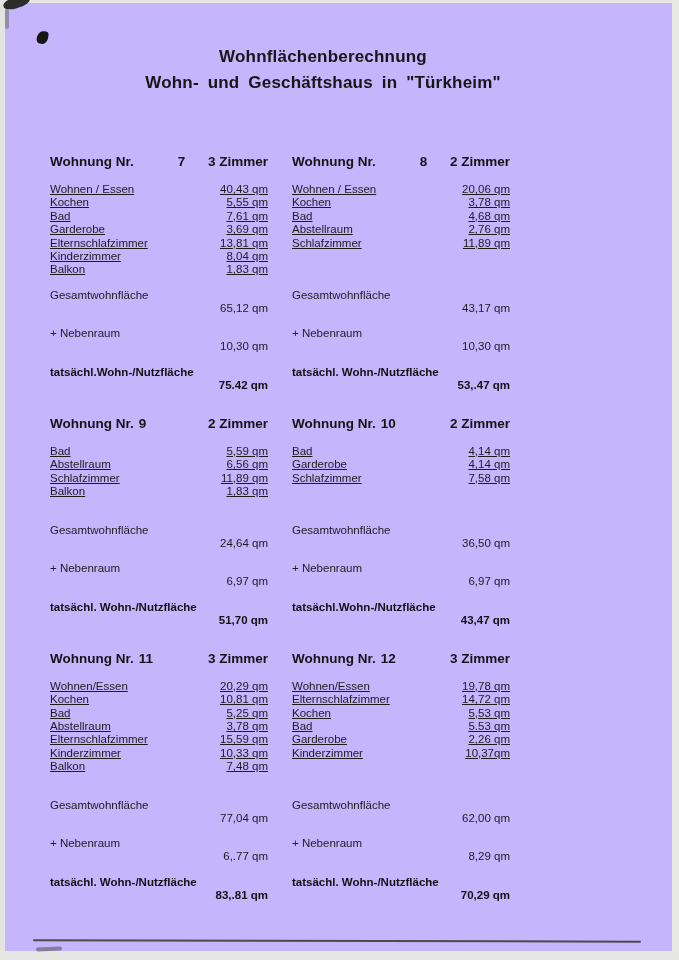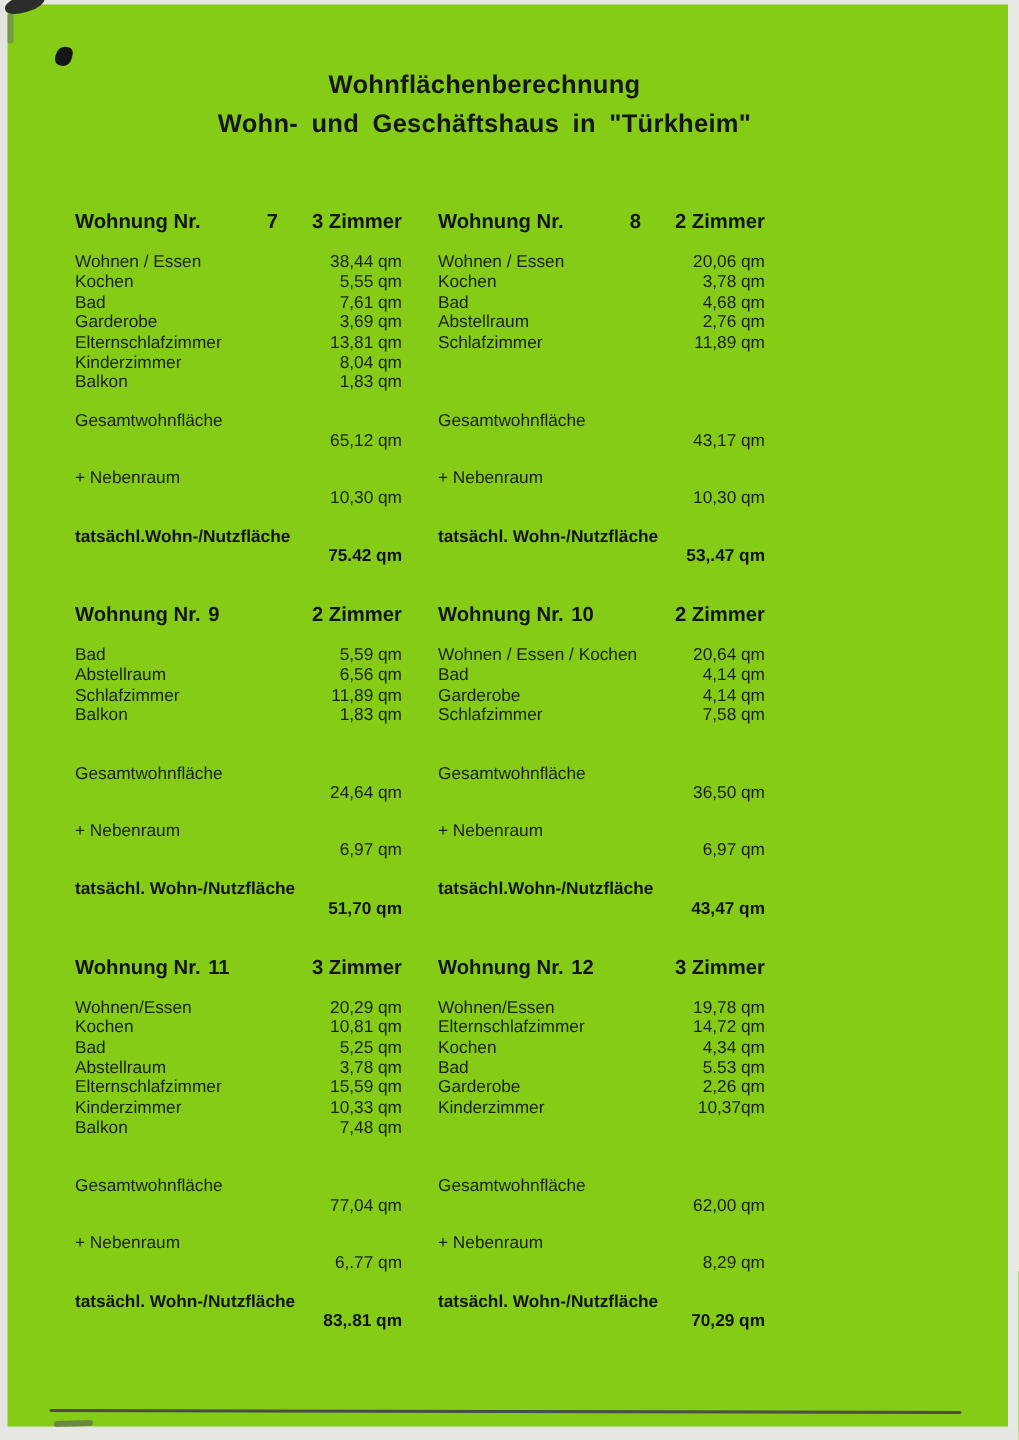--- a/index.html
+++ b/index.html
@@ -3,21 +3,21 @@
 <meta charset="utf-8">
 <style>
   html, body { margin:0; padding:0; }
   body {
     width:679px; height:960px;
     background:#ededeb;
     font-family:"Liberation Sans","DejaVu Sans",sans-serif;
   }
   .page {
     position:relative; width:679px; height:960px;
-    background:#84cc16; overflow:hidden; color:#1f1f1f;
+    background:#c4b5fd; overflow:hidden; color:#1f1f1f;
   }
   
   .edge { position:absolute; }
   .edge-left   { left:0; top:0; width:5px; height:100%; background:#e3e3df; }
   .edge-top    { left:0; top:0; width:100%; height:3px; background:#e6e6e2; }
   .edge-right  { right:0; top:0; width:7px; height:100%; background:#e8e8e4; }
   .edge-bottom { left:0; bottom:0; width:100%; height:9px; background:#e6e6e2; }
   
   .artifact { position:absolute; }
   .a-corner   { left:37px; top:31px; width:11px; height:13px; background:#161616;
@@ -32,28 +32,28 @@
                 opacity:.6; border-radius:2px; transform:rotate(-2deg); }
 
   .content { position:absolute; left:50px; top:0; width:546px; }
   .titles { width:546px; margin-top:44px; text-align:center; }
   .title-line {
     font-size:17px; line-height:26px; font-weight:bold; color:#161616;
     letter-spacing:.2px; word-spacing:4px;
   }
   .grid {
     display:grid; grid-template-columns:218px 218px;
-    column-gap:110px; row-gap:52px; margin-top:44px;gap:24px;
+    column-gap:110px; row-gap:52px; margin-top:58px;gap:24px;
   }
   .apt { font-size:11.5px; color:#1d1d1d; }
   .apt-header { display:flex; align-items:baseline; font-size:13.5px; font-weight:bold; color:#141414; }
   .apt-num { margin-left:5px; }
   .apt.num-gap .apt-num { margin-left:44px; }
   .apt-zimmer { margin-left:auto; }
-  .rooms { margin-top:14px; }
+  .rooms { margin-top:14px;text-decoration:underline; }
   .row, .sum { display:flex; justify-content:space-between; }
   .row { line-height:13.4px; }
   .val { text-align:right; white-space:pre; }
   .sum { margin-top:12px; line-height:13px;flex-direction:column; }
   .sum.final { margin-top:13px; font-weight:bold; color:#121212; }
 </style>
 </head>
 <body>
 
 <div class="page">
@@ -70,21 +70,21 @@
     <div class="grid">
         <div class="apt num-gap">
           <div class="apt-header">
             <span>Wohnung Nr.</span>
             <span class="apt-num">7</span>
             <span class="apt-zimmer">3 Zimmer</span>
           </div>
           <div class="rooms" style="min-height: 93.8px;">
             <div class="row">
               <span>Wohnen / Essen</span>
-              <span class="val">38,44 qm</span>
+              <span class="val">40,43 qm</span>
             </div>
             <div class="row">
               <span>Kochen</span>
               <span class="val">5,55 qm</span>
             </div>
             <div class="row">
               <span>Bad</span>
               <span class="val">7,61 qm</span>
             </div>
             <div class="row">
@@ -196,24 +196,20 @@
           </div>
         </div>
         <div class="apt">
           <div class="apt-header">
             <span>Wohnung Nr.</span>
             <span class="apt-num">10</span>
             <span class="apt-zimmer">2 Zimmer</span>
           </div>
           <div class="rooms" style="min-height: 67px;">
             <div class="row">
-              <span>Wohnen / Essen / Kochen</span>
-              <span class="val">20,64 qm</span>
-            </div>
-            <div class="row">
               <span>Bad</span>
               <span class="val">4,14 qm</span>
             </div>
             <div class="row">
               <span>Garderobe</span>
               <span class="val">4,14 qm</span>
             </div>
             <div class="row">
               <span>Schlafzimmer</span>
               <span class="val">7,58 qm</span>
@@ -291,21 +287,21 @@
             <div class="row">
               <span>Wohnen/Essen</span>
               <span class="val">19,78 qm</span>
             </div>
             <div class="row">
               <span>Elternschlafzimmer</span>
               <span class="val">14,72 qm</span>
             </div>
             <div class="row">
               <span>Kochen</span>
-              <span class="val">4,34 qm</span>
+              <span class="val">5,53 qm</span>
             </div>
             <div class="row">
               <span>Bad</span>
               <span class="val">5.53 qm</span>
             </div>
             <div class="row">
               <span>Garderobe</span>
               <span class="val">2,26 qm</span>
             </div>
             <div class="row">

